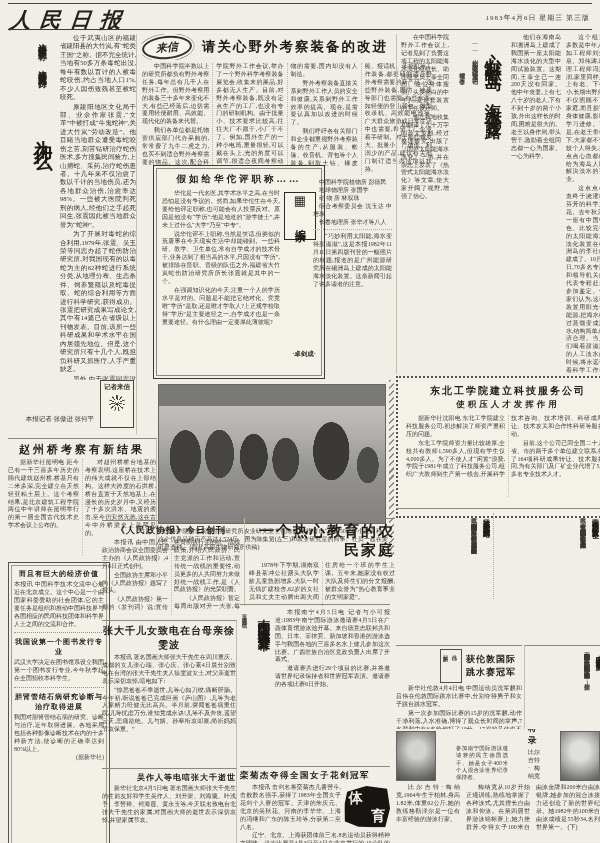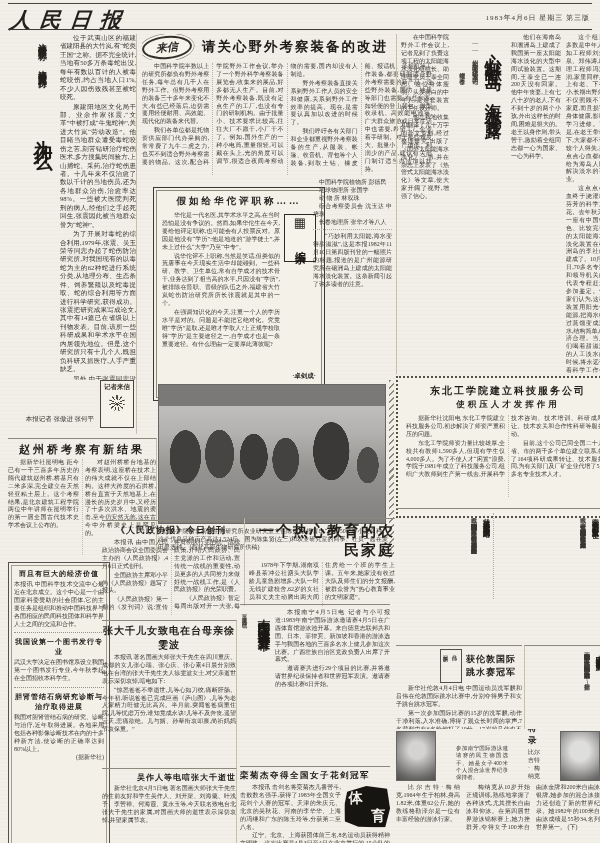--- a/index.html
+++ b/index.html
@@ -147,21 +147,21 @@
     <span class="letters-title">请关心野外考察装备的改进</span>
   </div>
 
   <div class="blk body6 cols4" style="left:142px;top:63px;width:290px;height:112px;">
       <p class="para">中国科学院半数以上的研究所都负有野外考察任务,每年总有几千人在野外工作。但野外考察用的装备三十多年来变化不大,有些已经落后,迫切需要用轻便耐用、高效能、现代化的装备来代替。</p>
       <p class="para">我们各单位都是托物资供应部门代办采购的,常常费了九牛二虎之力,也买不到适合野外考察需要的物品。这次,配合科学院野外工作会议,举办了一个野外科学考察装备展览会,收集来的展品,好多都无人生产。目前,对野外考察装备,既没有定点生产的工厂,也没有专门的研制机构。由于批量小、技术要求比较高,往往大厂不愿干,小厂干不了。例如,国外生产的一种小电筒,重量很轻,可以戴在头上,光的角度可以调节,很适合夜间考察动物的需要,国内却没有人制造。</p>
       <p class="para">野外考察装备直接关系到野外工作人员的安全和健康,关系到野外工作效率的提高。现在,是需要认真加以改进的时候了。</p>
       <p class="para">我们呼吁各有关部门和企业都重视野外考察装备的生产,从服装、帐篷、收音机、背包等个人装备,到取土钻、橡皮船、报话机、录相机等工作装备,都要研制适合野外考察需要的新产品。这些野外装备,国防、地质等部门也需要;有些东西,如轻便的登山背包、微型收录机、高效能电池等,广大群众旅游或日常生活中也需要,希望工厂企业着手研制。对于那些难度大、批量小、产值低、利润少的产品,建议有关部门制订适当办法加以扶持。</p>
     </div>
 
-  <div class="blk edbox" style="left:153px;top:187px;width:154px;height:198px;">
+  <div class="blk edbox" style="left:153px;top:165px;width:154px;height:198px;">
     <h3>假如给华佗评职称……</h3>
     <div class="bianyu-seal">
       <div class="grid">▦</div>
       <div class="word v" style="height:26px;margin:0 auto;">编余</div>
     </div>
     <div class="body6" style="height:158px;overflow:hidden;">
         <p class="para">华佗是一代名医,其学术水平之高,在当时恐怕是没有争议的。然而,如果华佗生在今天,要给他评定职称,也可能会有人投票反对。原因是他没有“学历”:他是地道的“游学徒士”,并未上过什么“大学”乃至“中专”。</p>
         <p class="para">说华佗评不上职称,当然是笑话,但类似的荒唐事在今天现实生活中却能碰到。一些科研、教学、卫生单位,常有自学成才的技术骨干,业务达到了相当高的水平,只因没有“学历”,被排除在晋职、晋级的队伍之外,福建省大竹岚蛇伤防治研究所所长张震就是其中的一个。</p>
         <p class="para">在强调知识化的今天,注重一个人的学历水平是对的。问题是不能把它绝对化。究竟唯“学历”是取,还是唯才学取人?上正规学校取得“学历”是主要途径之一,自学成才也是一条重要途径。有什么理由一定要厚此薄彼呢?</p>
       </div>

